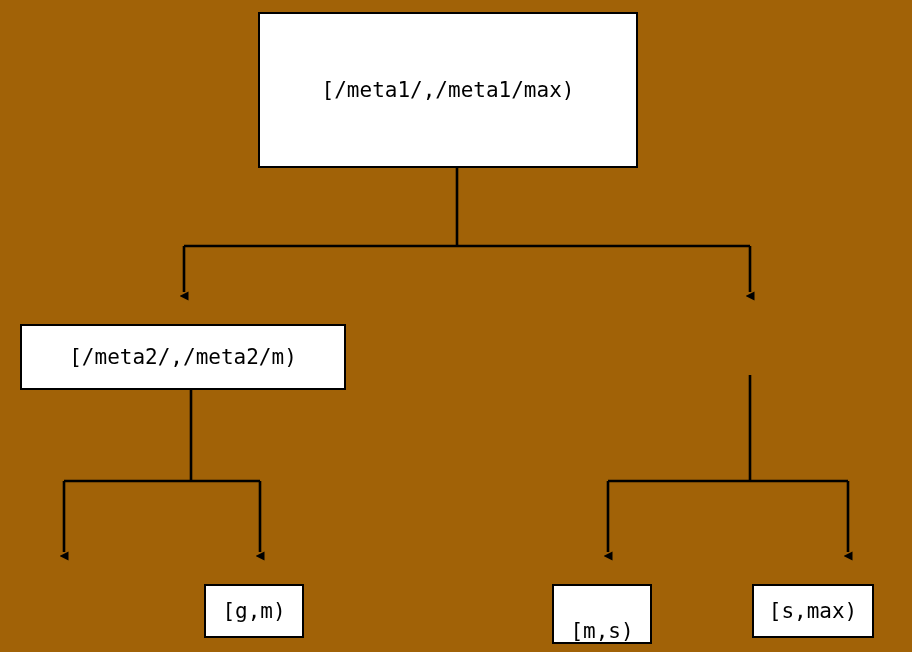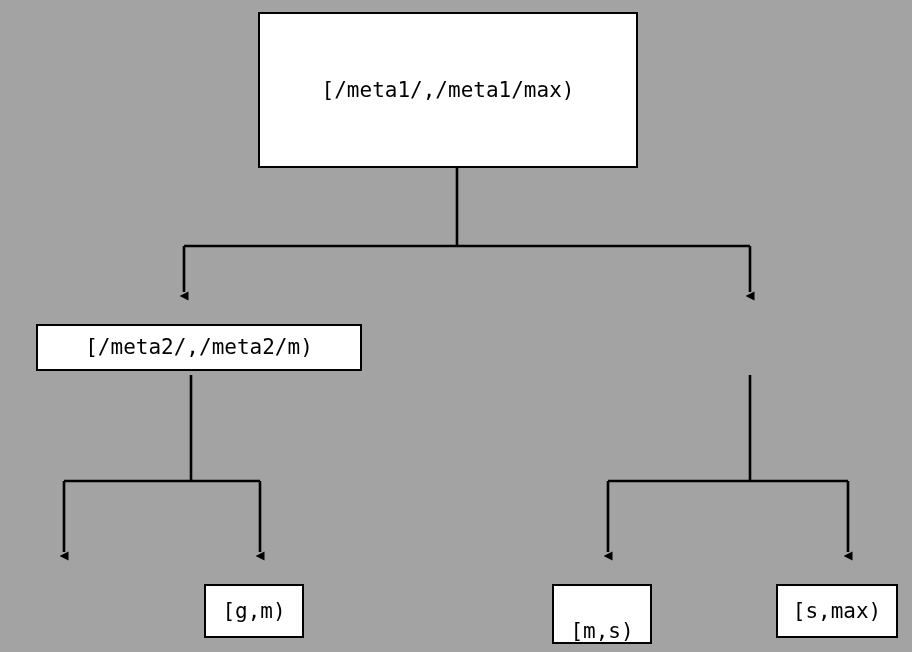--- a/index.html
+++ b/index.html
@@ -4,21 +4,21 @@
 <style>
   html, body {
     margin: 0;
     padding: 0;
     background: #ffffff;
   }
   #canvas {
     position: relative;
     width: 912px;
     height: 652px;
-    background: #a3a3a3;
+    background: #a16207;
     overflow: hidden;
     font-family: "DejaVu Sans Mono", "Liberation Mono", monospace;
   }
   .node {
     position: absolute;
     box-sizing: border-box;
     border: 2px solid #000000;
     background: #ffffff;
     display: flex;
     align-items: center;
@@ -71,31 +71,31 @@
     <path d="M750,375 L750,481" stroke="#000000" stroke-width="2.6" fill="none"></path>
     <path d="M608,481 L848,481" stroke="#000000" stroke-width="2.6" fill="none"></path>
     <path d="M608,481 L608,552" stroke="#000000" stroke-width="2.6" fill="none" marker-end="url(#arrow)"></path>
     <path d="M848,481 L848,552" stroke="#000000" stroke-width="2.6" fill="none" marker-end="url(#arrow)"></path>
   </svg>
 
   <div class="node" style="left:258px; top:12px; width:380px; height:156px;">
     <span class="node-label">[/meta1/,/meta1/max)</span>
   </div>
 
-  <div class="node" style="left:36px; top:324px; width:326px; height:47px;">
+  <div class="node" style="left:20px; top:324px; width:326px; height:66px;">
     <span class="node-label">[/meta2/,/meta2/m)</span>
   </div>
 
 
 
   <div class="node" style="left:204px; top:584px; width:100px; height:54px;justify-content:center;">
     <span class="node-label">[g,m)</span>
   </div>
 
   <div class="node" style="left:552px; top:584px; width:100px; height:60px;align-items:flex-end;">
     <span class="node-label">[m,s)</span>
   </div>
 
-  <div class="node" style="left:776px; top:584px; width:122px; height:54px;">
+  <div class="node" style="left:752px; top:584px; width:122px; height:54px;">
     <span class="node-label">[s,max)</span>
   </div>
 
 </div>
 
 </body></html>

